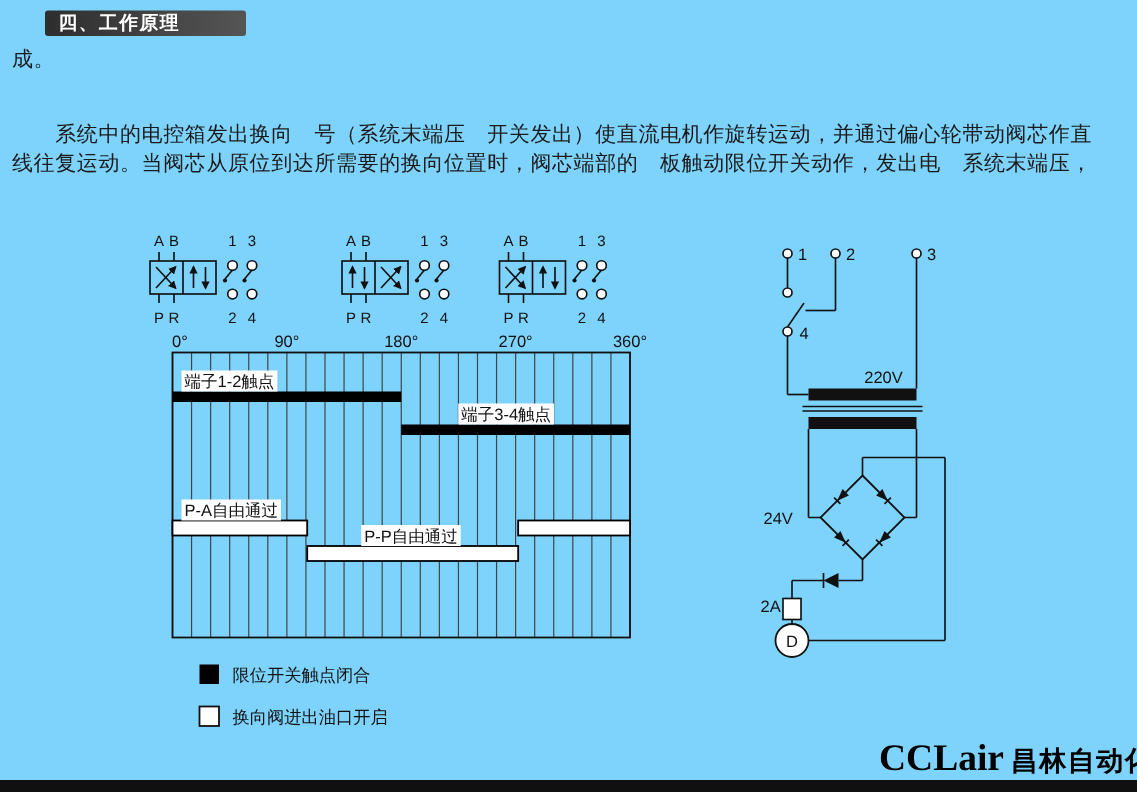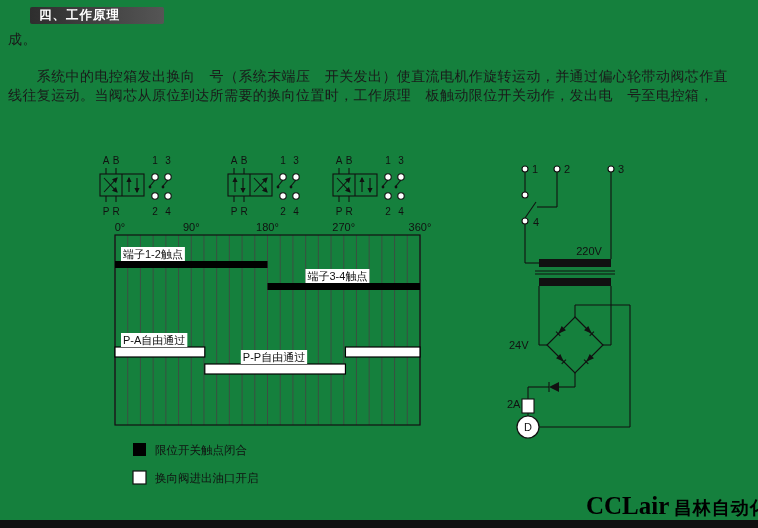--- a/index.html
+++ b/index.html
@@ -1,25 +1,25 @@
 <!DOCTYPE html>
 <html><head>
 <meta charset="utf-8">
 <style>
   html,body{margin:0;padding:0;}
-  .page{position:relative;width:758px;height:528px;background:#15803d;
+  .page{position:relative;width:758px;height:528px;background:#7dd3fc;
         font-family:"Liberation Sans",sans-serif;color:#1a1a1a;overflow:hidden;}
   .title-bar{position:absolute;left:30px;top:7px;width:134px;height:17px;
         background:linear-gradient(to right,#2e2e2e,#555);color:#fff;
         font-size:12.5px;font-weight:bold;line-height:17px;padding-left:9px;
         letter-spacing:1px;box-sizing:border-box;border-radius:2px;}
   .para{position:absolute;left:8px;top:30px;width:748px;font-size:14px;
         line-height:19px;letter-spacing:0.4px;}
   .pline{white-space:pre;height:19px;}
-  .gap{margin-top:18px;}
+  .gap{margin-top:31px;}
   .svg-abs{position:absolute;}
   svg{font-family:"Liberation Sans",sans-serif;}
   .vbody{fill:none;stroke:#111;stroke-width:1.1;}
   .vline{stroke:#111;stroke-width:1.1;}
   .term{fill:#fff;stroke:#111;stroke-width:1.1;}
   .vlabel{font-size:10px;fill:#111;text-anchor:middle;}
   .dlabel{font-size:11px;fill:#111;}
   .llabel{font-size:11.5px;fill:#111;}
   .clabel{font-size:11px;fill:#111;}
   .cwire{stroke:#111;stroke-width:1.1;fill:none;}
@@ -33,21 +33,21 @@
 
 <div class="page">
 
   <div class="title-bar">
     <span>四、工作原理</span>
   </div>
 
   <div class="para">
     <div class="pline">成。</div>
     <div class="pline gap">　　系统中的电控箱发出换向　号（系统末端压　开关发出）使直流电机作旋转运动，并通过偏心轮带动阀芯作直</div>
-    <div class="pline">线往复运动。当阀芯从原位到达所需要的换向位置时，工作原理　板触动限位开关动作，发出电　号至电控箱，</div>
+    <div class="pline">线往复运动。当阀芯从原位到达所需要的换向位置时，阀芯端部的　板触动限位开关动作，发出电　系统末端压，</div>
   </div>
 
   <svg class="svg-abs" id="timing-svg" style="left:85px;top:148px" width="390" height="350" viewBox="0 0 390 350">
     <defs>
       <marker id="ah" viewBox="0 0 10 10" refX="8" refY="5" markerWidth="5" markerHeight="5" orient="auto">
         <path d="M0,0 L10,5 L0,10 Z" fill="#111"></path>
       </marker>
     </defs>
 
     <g transform="translate(15,0)">

